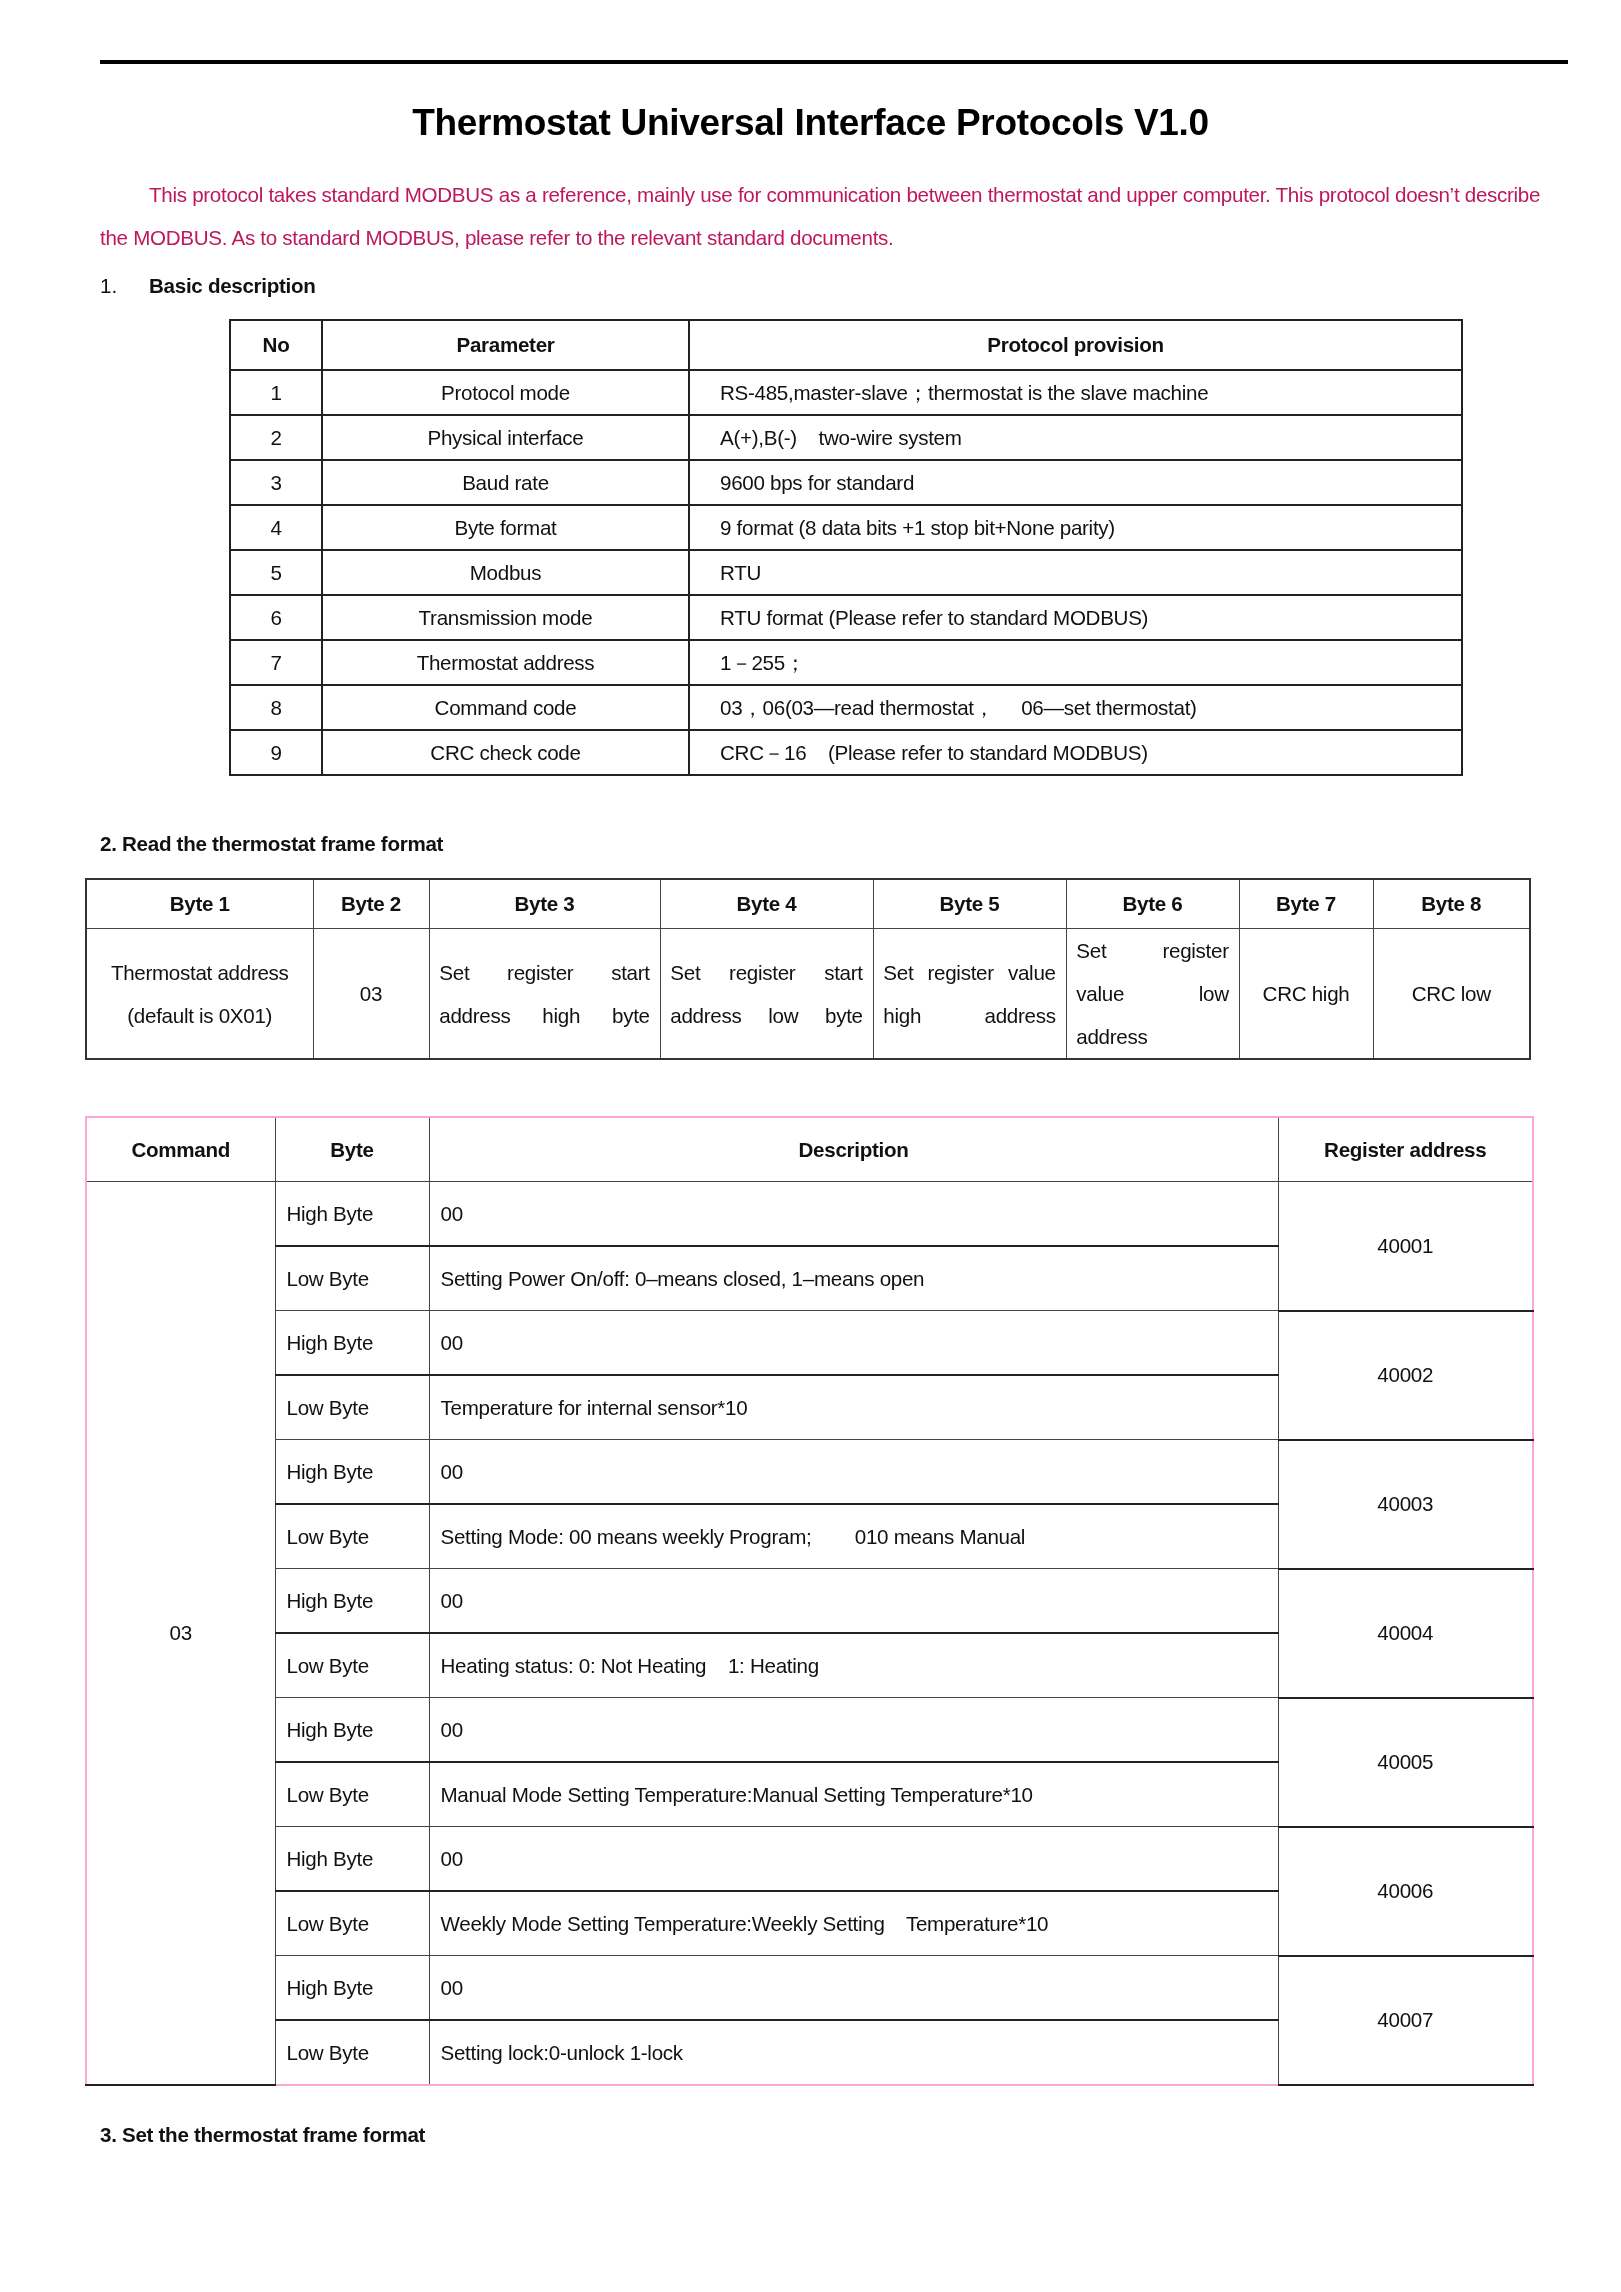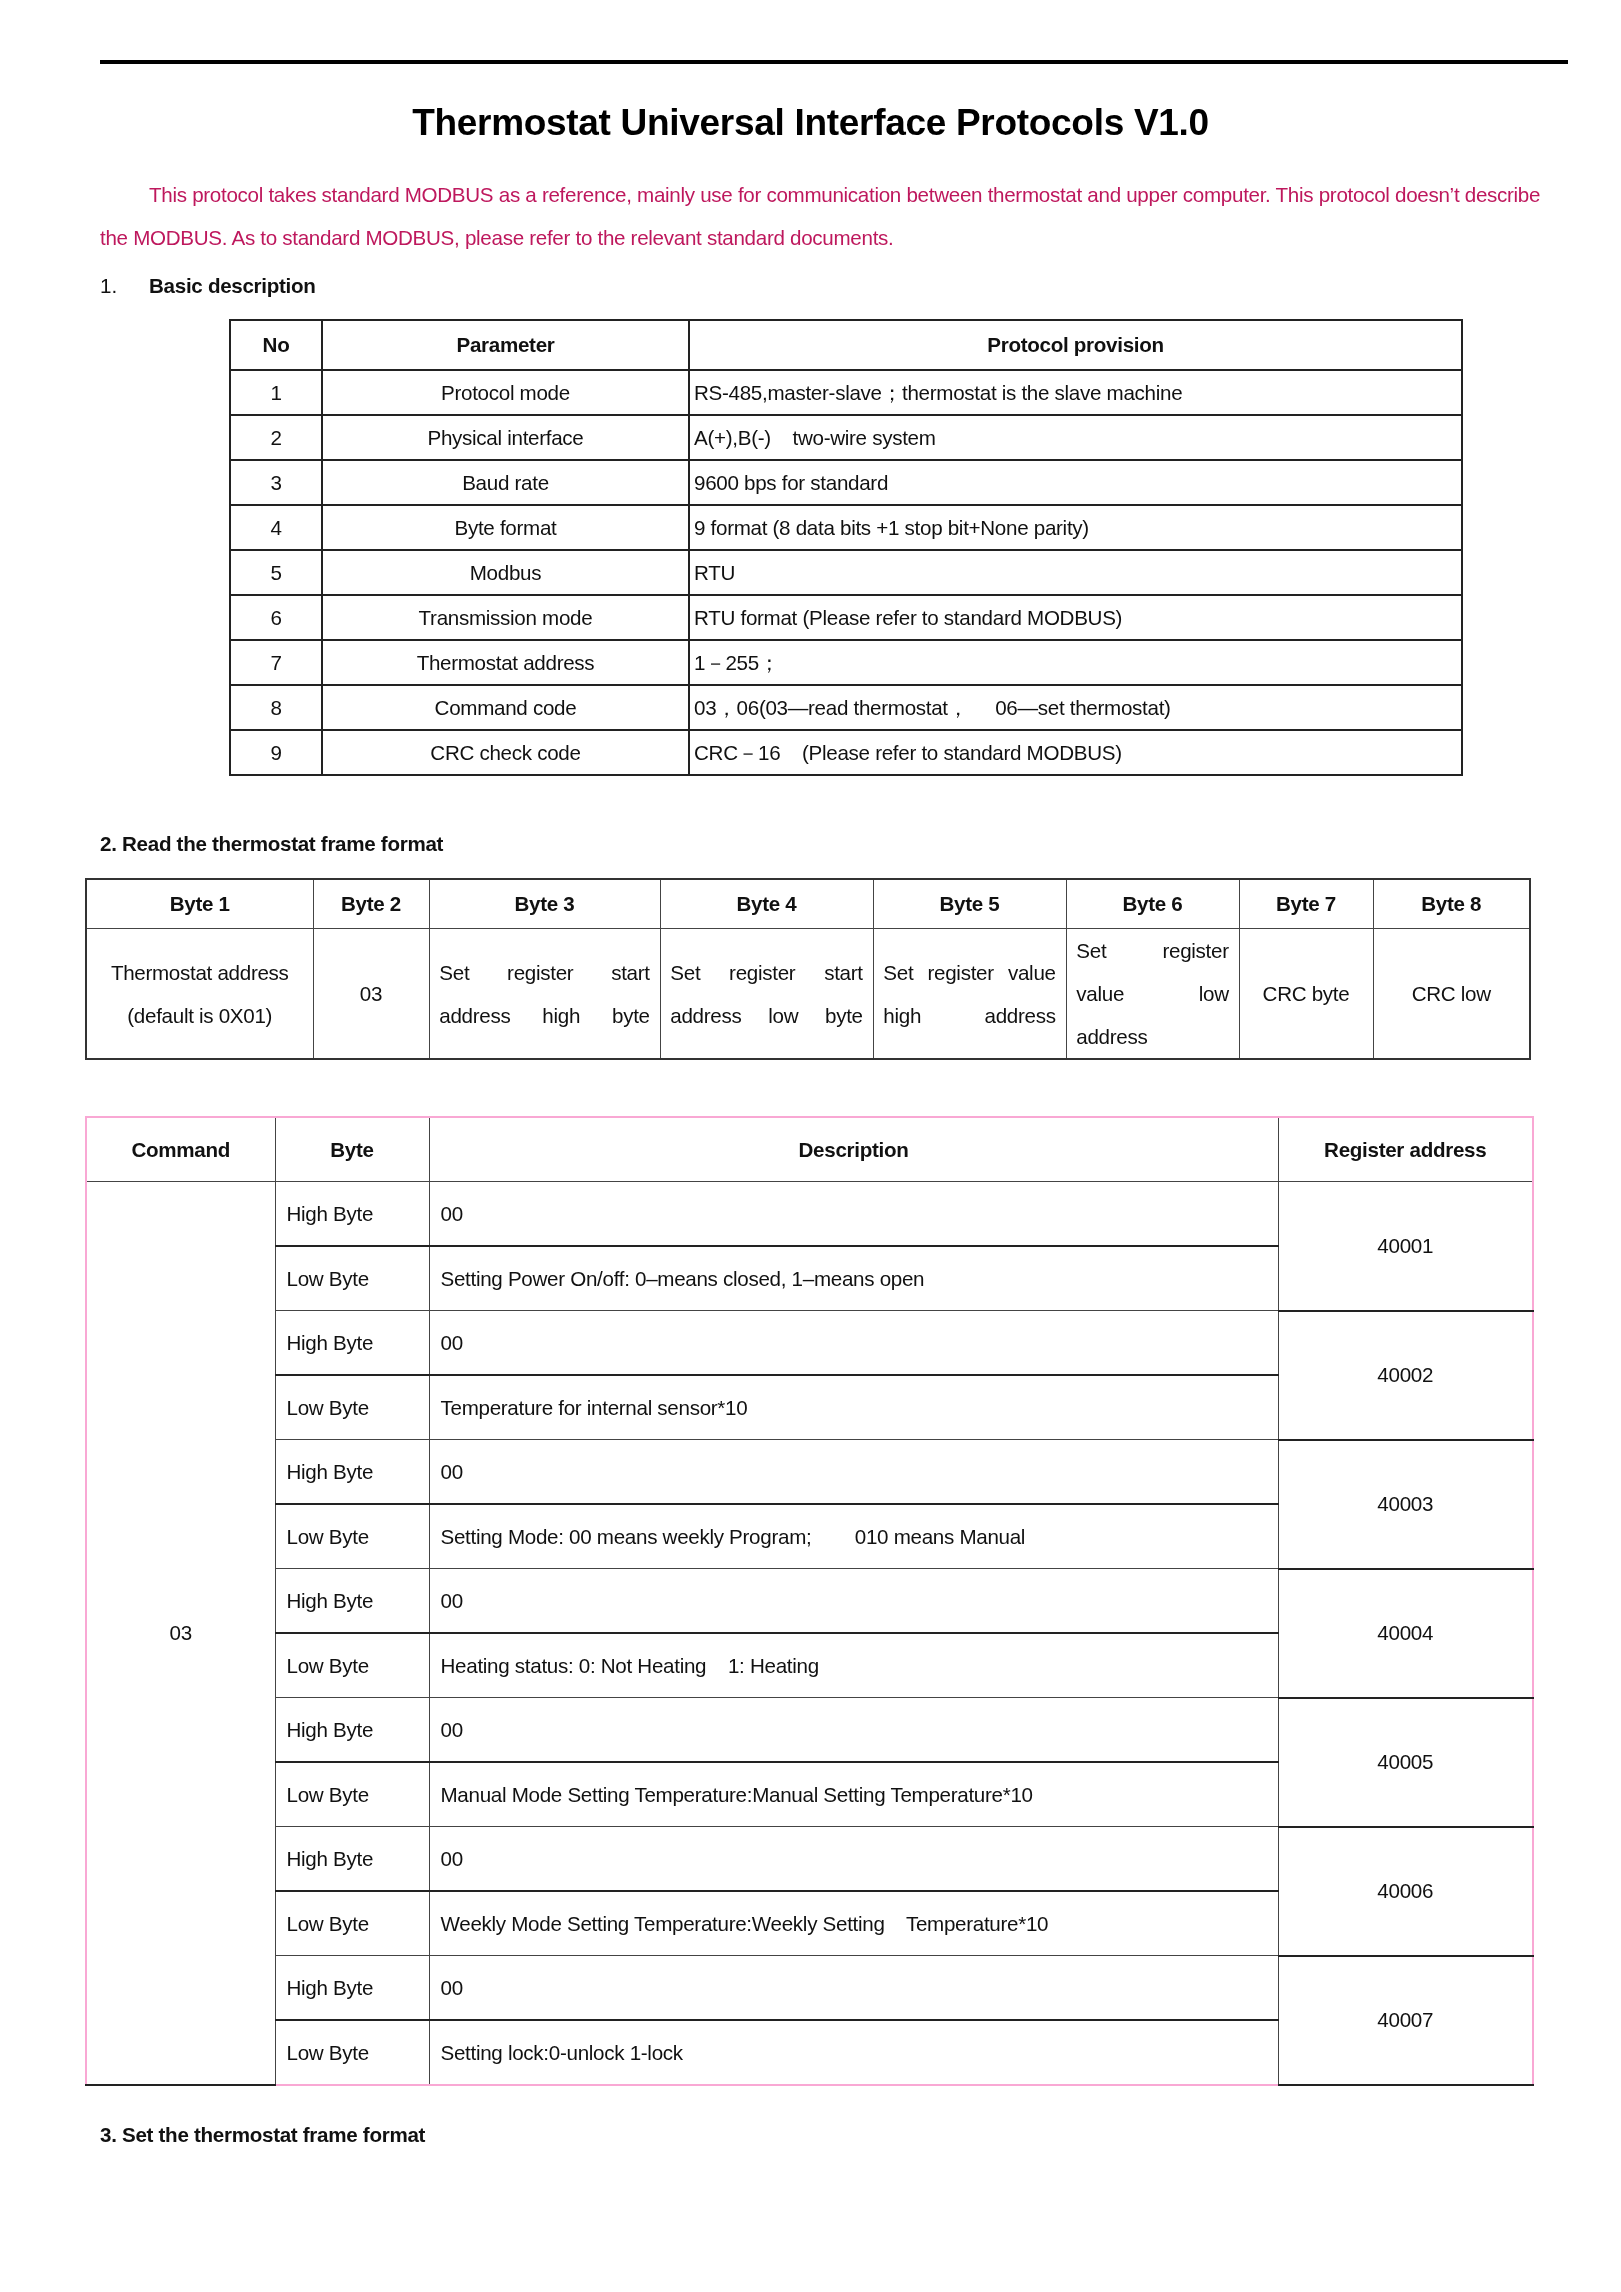--- a/index.html
+++ b/index.html
@@ -24,21 +24,21 @@
 
   table { position: absolute; border-collapse: collapse; table-layout: fixed; font-size: 20.6px; letter-spacing: -0.3px; }
   td, th { border: 2px solid #222; padding: 0; vertical-align: middle; }
   th { font-weight: bold; text-align: center; }
 
   
   #t1 { left: 229px; top: 319px; width: 1232px; }
   #t1 th { height: 48px; }
   #t1 td { height: 43px; }
   #t1 td.c { text-align: center; }
-  #t1 td.l { text-align: left; padding-left: 4px; }
+  #t1 td.l { text-align: left; padding-left: 30px; }
 
   
   #t2 { left: 85px; top: 878px; width: 1445px; border: 2px solid #333; }
   #t2 th { height: 48px; border-color: #444; border-width: 1.5px; }
   #t2 td { height: 125px; border-color: #444; border-width: 1.5px; line-height: 43px; }
   #t2 td.c { text-align: center; margin-top: 40px; }
   #t2 td.j { text-align: justify; text-align-last: justify; padding: 0 9.8px 0 9.8px; }
 
   
   #t3 { left: 85px; top: 1116px; width: 1447px; border: 2px solid #f9a8d4; }
@@ -148,21 +148,21 @@
     </tr>
   </thead>
   <tbody>
     <tr>
       <td class="c" style="padding:0 11.8px">Thermostat address (default is 0X01)</td>
       <td class="c">03</td>
       <td class="j">Set register start address high byte</td>
       <td class="j">Set register start address low byte</td>
       <td class="j">Set register value high address</td>
       <td class="j">Set register value low address</td>
-      <td class="c">CRC byte</td>
+      <td class="c">CRC high</td>
       <td class="c">CRC low</td>
     </tr>
   </tbody>
 </table>
 
 <table id="t3">
   <colgroup>
     <col style="width:189px">
       <col style="width:154px">
       <col style="width:849px">

